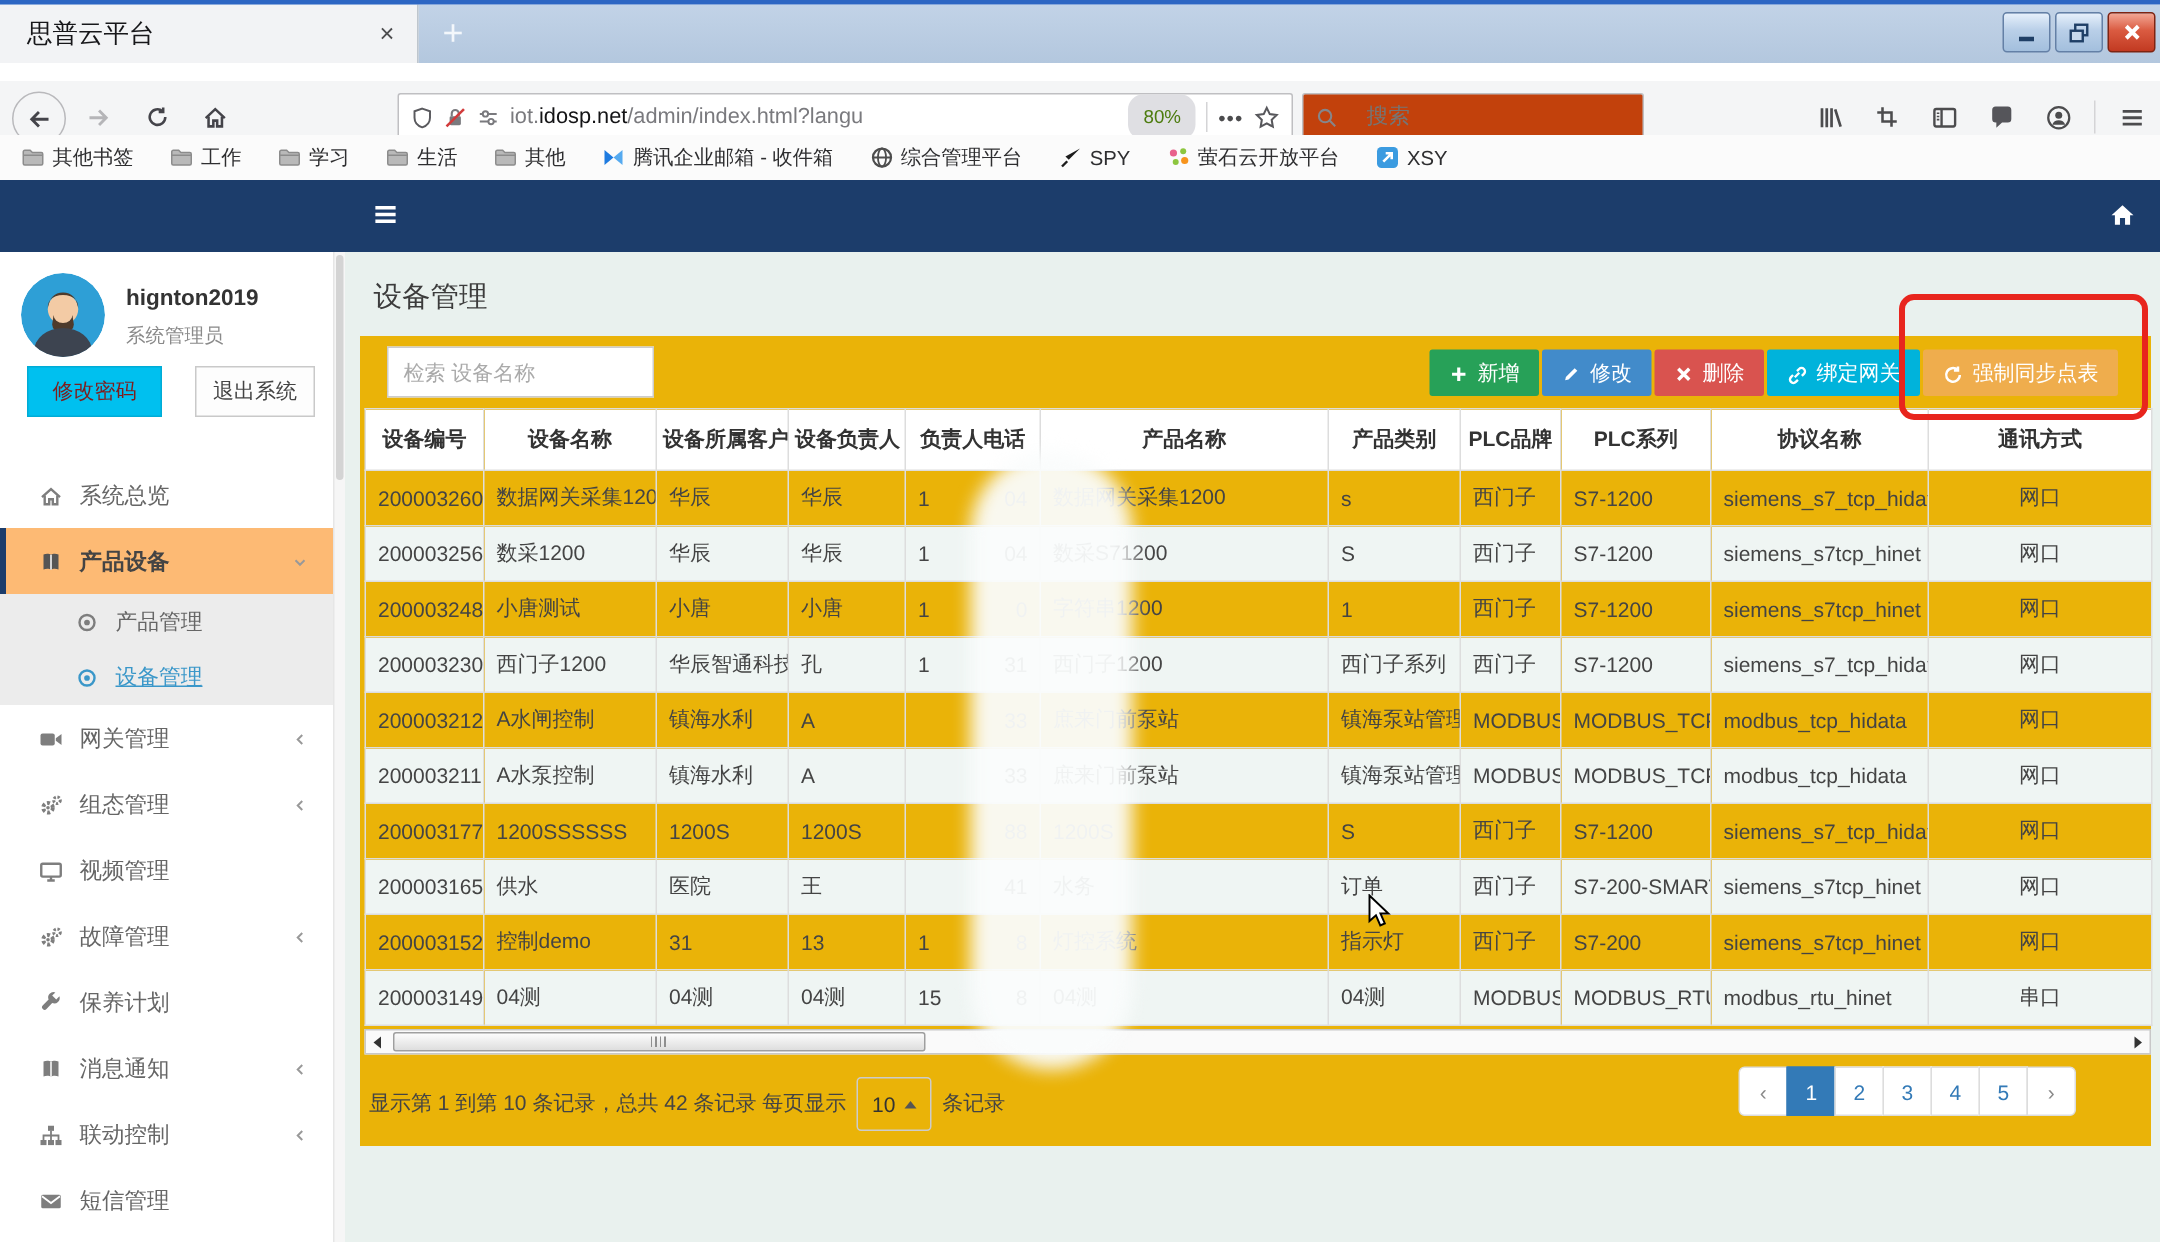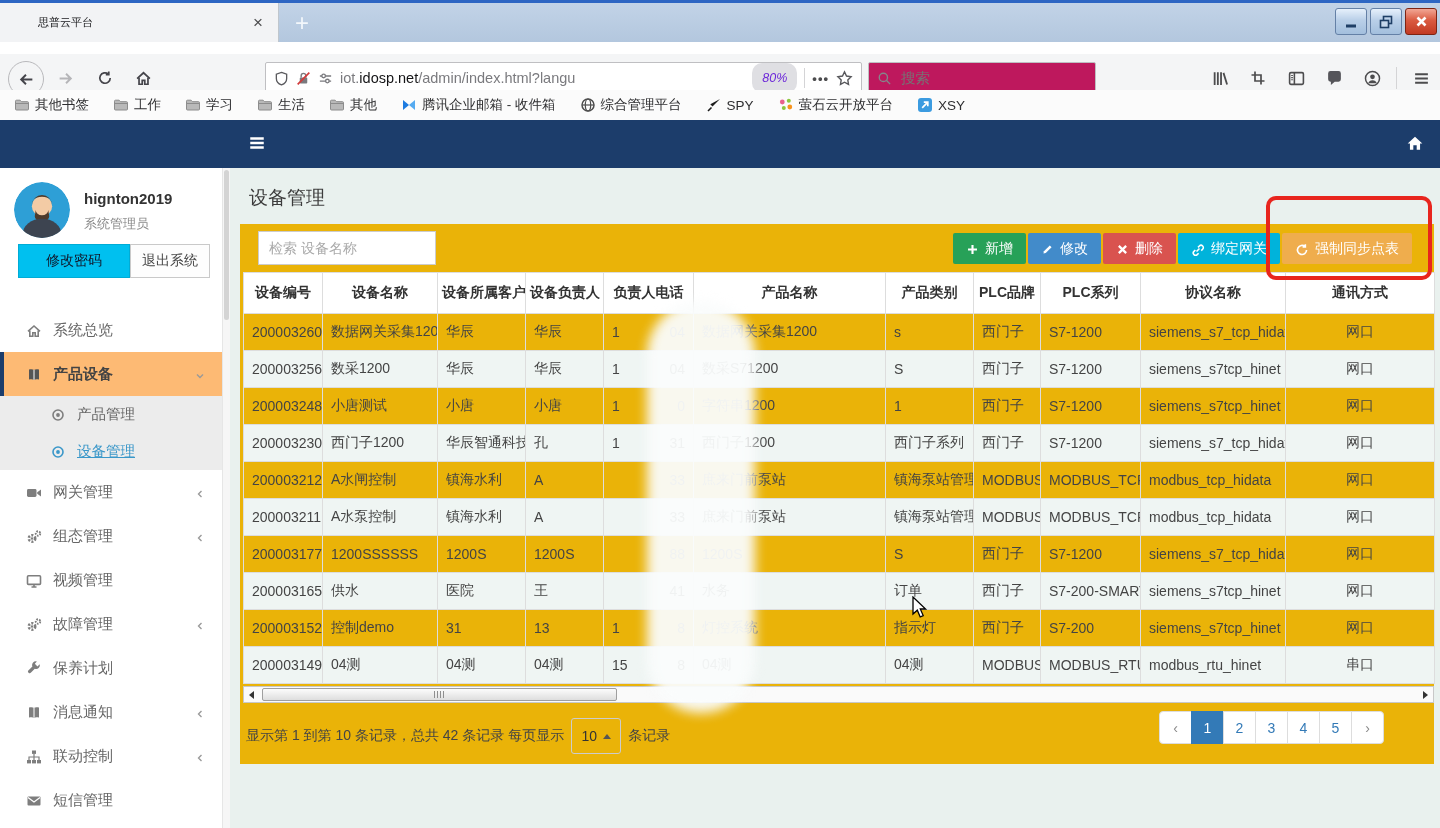--- a/index.html
+++ b/index.html
@@ -8,21 +8,21 @@
        -webkit-font-smoothing:antialiased;}
   .ic{display:inline-block;vertical-align:middle;}
   svg{display:block;}
 
   
   .topline{position:absolute;left:0;top:0;width:1440px;height:3px;background:#2d66c3;z-index:5;}
   .tabstrip{position:absolute;left:0;top:3px;width:1440px;height:39px;
             background:linear-gradient(#c2d3e7,#b3c7de);}
   .tab{position:absolute;left:0;top:0;width:278px;height:39px;background:#f2f3f5;
        display:flex;align-items:center;border-right:1px solid #bfc6cd;}
-  .tab-title{margin-left:38px;font-size:11px;color:#17171a;flex:1;}
+  .tab-title{margin-left:18px;font-size:17px;color:#17171a;flex:1;}
   .tab-close{width:24px;height:24px;margin-right:8px;font-size:17px;color:#4d4d4f;
              display:flex;align-items:center;justify-content:center;}
   .newtab{position:absolute;left:286px;top:4px;width:32px;height:31px;color:#f3f7fb;
           font-size:24px;font-weight:400;display:flex;align-items:center;justify-content:center;}
   .win-controls{position:absolute;right:3px;top:5px;display:flex;gap:3px;}
   .wbtn{width:32px;height:27px;border:1px solid #6480a6;border-radius:3px;
         background:linear-gradient(#e6f0fb,#b9cfe8 45%,#a3bfdd);
         display:flex;align-items:center;justify-content:center;box-sizing:border-box;}
   .wbtn.close{background:linear-gradient(#f2a795,#da5b41 45%,#c23a22);border-color:#7e2412;}
 
@@ -34,27 +34,27 @@
   .nav-btn.dis{color:#b5b5b8;}
   .urlbar{position:absolute;left:265px;top:8px;width:597px;height:32px;background:#fff;
           border:1px solid #bfbfc2;border-radius:2px;box-sizing:border-box;
           display:flex;align-items:center;padding:0 8px;gap:7px;}
   .url-text{flex:1;font-size:14.5px;white-space:nowrap;overflow:hidden;
             -webkit-mask-image:linear-gradient(to right,#000 82%,transparent 97%);
             mask-image:linear-gradient(to right,#000 82%,transparent 97%);}
   .url-pre{color:#7a7a7e;}
   .url-host{color:#141416;}
   .url-path{color:#7a7a7e;}
-  .zoom-pill{background:#dfdfe3;border-radius:10px;font-size:12.5px;color:#6d28d9;
-             padding:8px 10px;font-style:italic;}
+  .zoom-pill{background:#dfdfe3;border-radius:10px;font-size:12.5px;color:#4d7c0f;
+             padding:8px 10px;}
   .vsep{width:1px;height:20px;background:#d4d4d6;}
   .dots{color:#4c4c4e;font-size:13px;letter-spacing:1px;font-weight:bold;}
-  .searchbar{position:absolute;left:868px;top:8px;width:228px;height:32px;background:#be185d;
+  .searchbar{position:absolute;left:868px;top:8px;width:228px;height:32px;background:#c2410c;
              border:1px solid #bfbfc2;border-radius:2px;box-sizing:border-box;
-             display:flex;align-items:center;padding:0 8px;gap:7px;}
+             display:flex;align-items:center;padding:0 8px;gap:17px;}
   .searchbar input{border:0;outline:0;flex:1;font-size:14.5px;font-family:inherit;background:transparent;}
   .tb-icons{position:absolute;right:0;top:7px;height:34px;display:flex;align-items:center;}
   .tb-icons .tbi{width:38px;height:34px;display:flex;align-items:center;justify-content:center;color:#4c4c4e;}
   .tb-sep{width:1px;height:22px;background:#d4d4d6;margin:0 5px;}
 
   
   .bookmarks{position:absolute;left:0;top:90px;width:1440px;height:30px;background:#fbfbfb;
              display:flex;align-items:center;padding-left:14px;box-sizing:border-box;}
   .bm{display:flex;align-items:center;gap:5px;margin-right:24px;font-size:13.5px;color:#2e2e30;white-space:nowrap;}
 
@@ -64,21 +64,21 @@
   .burger{position:absolute;left:248px;top:14px;color:#fff;}
   .hh-home{position:absolute;right:16px;top:14px;color:#fff;}
 
   
   .sidebar{position:absolute;left:0;top:48px;width:230px;height:660px;background:#fff;overflow:hidden;}
   .sb-scroll{position:absolute;right:0;top:0;width:8px;height:100%;background:#f6f6f6;border-left:1px solid #e6e6e6;box-sizing:border-box;}
   .sb-thumb{position:absolute;right:1px;top:2px;width:5px;height:150px;background:#d4d4d4;border-radius:3px;}
   .avatar{position:absolute;left:14px;top:14px;width:56px;height:56px;border-radius:50%;overflow:hidden;}
   .u-name{position:absolute;left:84px;top:22px;font-size:15px;font-weight:bold;color:#333;}
   .u-role{position:absolute;left:84px;top:47px;font-size:13px;color:#8a8a8a;}
-  .btn-pass{position:absolute;left:18px;top:76px;width:112px;height:34px;background:#00c0ef;color:#0f172a;
+  .btn-pass{position:absolute;left:18px;top:76px;width:90px;height:34px;background:#00c0ef;color:#7f1d1d;
             font-size:14px;border:1px solid #00acd6;display:flex;align-items:center;justify-content:center;box-sizing:border-box;}
   .btn-exit{position:absolute;left:130px;top:76px;width:80px;height:34px;background:#fdfdfd;color:#444;
             font-size:14px;border:1px solid #c9c9c9;display:flex;align-items:center;justify-content:center;box-sizing:border-box;}
   .menu{position:absolute;left:0;top:140px;width:222px;}
   .menu-item{position:relative;height:44px;display:flex;align-items:center;padding-left:26px;
              color:#666;font-size:15px;box-sizing:border-box;}
   .menu-item .mi-ic{color:#7e7e7e;margin-right:11px;width:16px;}
   .menu-item .chev{position:absolute;right:16px;color:#999;}
   .menu-item.open{background:#fdba74;border-left:4px solid #1c3d6b;padding-left:22px;color:#444;font-weight:bold;}
   .menu-item.open .mi-ic{color:#555;}

